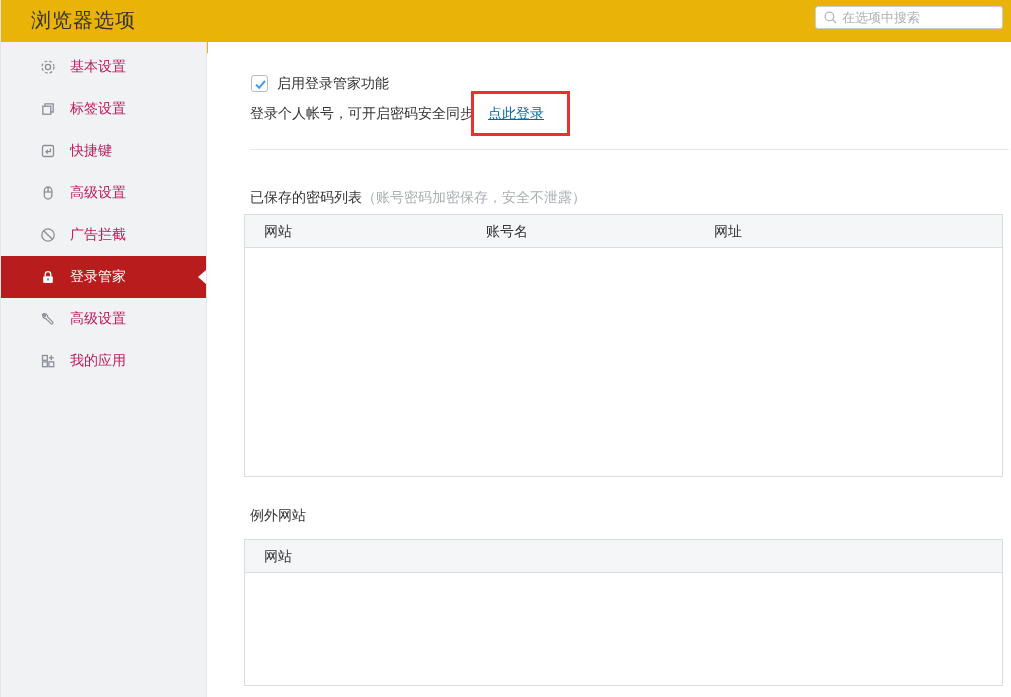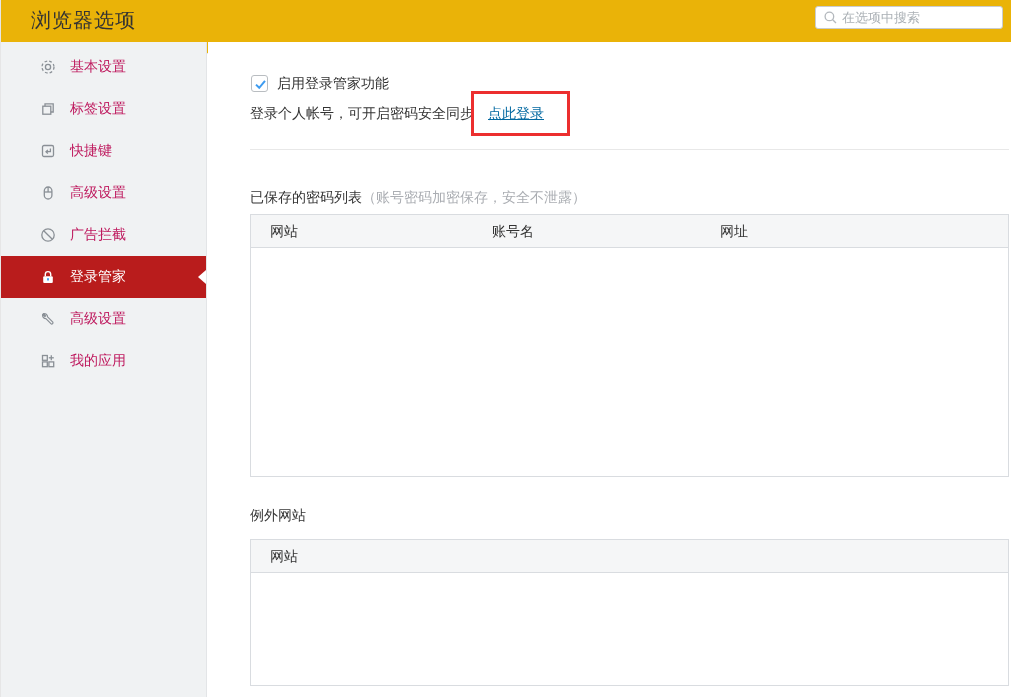--- a/index.html
+++ b/index.html
@@ -43,21 +43,21 @@
   .checkbox svg { position:absolute; left:1px; top:1px; }
   .login-row { position:absolute; left:42px; top:63px; font-size:14px; color:#333; }
   .login-link { color:#0369a1; text-decoration:underline; margin-left:14px; cursor:pointer; }
   .annotation-box { position:absolute; left:263px; top:49px; width:99px; height:45px;
     border:3px solid #ec2f2f; pointer-events:none; }
   .divider { position:absolute; left:42px; top:107px; width:759px; height:1px; background:#e8e8e8; }
   .section-title { position:absolute; left:42px; font-size:14px; color:#333; }
   .section-title .sub { color:#aaadb2; }
   .title-saved { top:147px; }
   .title-exceptions { top:465px; }
-  .data-table { position:absolute; left:42px; width:759px;
+  .data-table { position:absolute; left:36px; width:759px;
     border:1px solid #d9dce0; background:#fff; }
   .table-saved { top:172px; height:263px; }
   .table-exceptions { top:497px; height:147px; }
   .table-header { position:relative; height:33px; background:#f5f6f7;
     border-bottom:1px solid #d9dce0; font-size:14px; color:#333; }
   .table-header .col { position:absolute; top:0; line-height:32px; }
   .col-0 { left:19px; } .col-1 { left:241px; } .col-2 { left:469px; }
   .table-body { position:absolute; left:0; right:0; top:33px; bottom:0; background:#fff; }
   svg { display:block; }
 </style>

